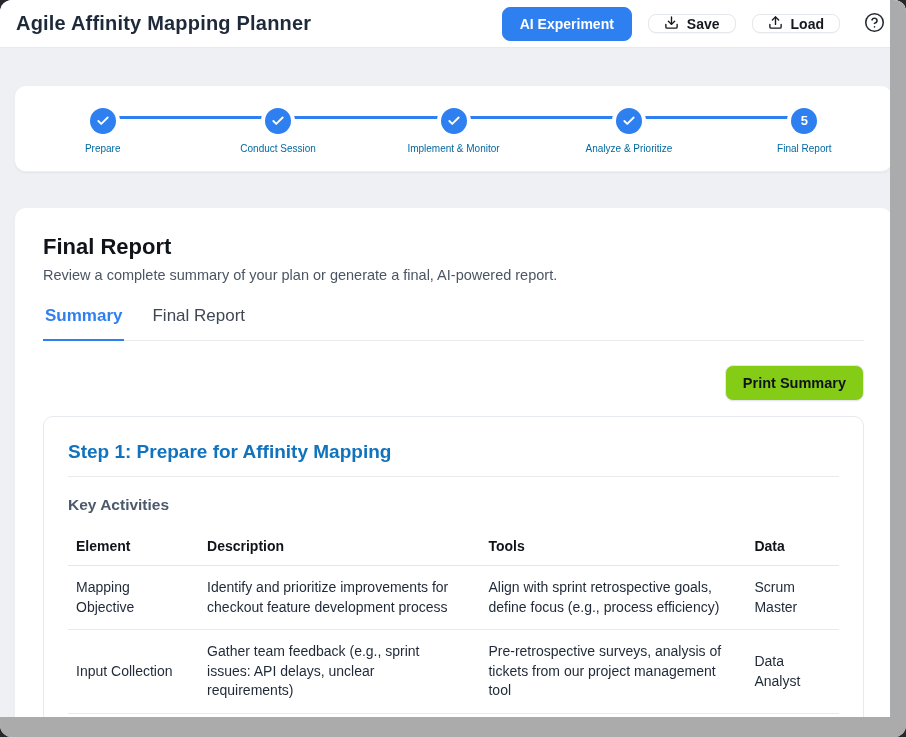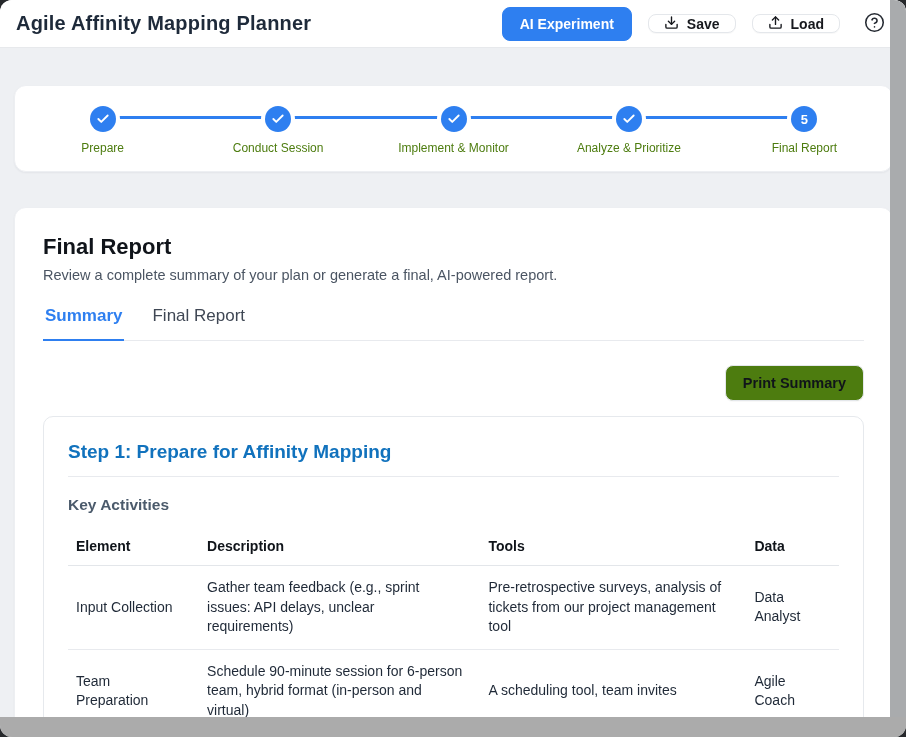--- a/index.html
+++ b/index.html
@@ -20,35 +20,35 @@
 
   
   .stepper-card{position:relative;margin:37px 13px 0 14px;height:85px;background:#fff;border-radius:12px;
     border:1px solid #edeff2;box-shadow:0 1px 2px rgba(16,24,40,.05);}
   .stepper-track{position:relative;display:flex;height:100%;align-items:center;padding-top:4px;box-sizing:border-box;}
   .stepper-line{position:absolute;left:10%;right:10%;top:30px;height:3px;background:#2e7ff0;border-radius:2px;}
   .step{position:relative;flex:1;display:flex;flex-direction:column;align-items:center;z-index:1;cursor:pointer;}
   .step-circle{width:26px;height:26px;border-radius:50%;background:#2e7ff0;color:#fff;display:flex;
     align-items:center;justify-content:center;font-size:13px;font-weight:700;box-shadow:0 0 0 4px #fff;}
   .step-circle svg{width:14px;height:14px;}
-  .step-label{margin-top:9px;font-size:12px;color:#4d7c0f;}
+  .step-label{margin-top:9px;font-size:10px;color:#0369a1;}
 
   
   .main-card{margin:35px 13px 0 14px;background:#fff;border-radius:12px;border:1px solid #edeff2;
     box-shadow:0 1px 2px rgba(16,24,40,.05);padding:26px 28px 40px 28px;box-sizing:border-box;min-height:620px;}
   .page-title{font-size:22px;font-weight:700;color:#10141a;margin:0;}
   .page-subtitle{margin-top:7px;font-size:14.5px;color:#4b5563;}
 
   .tabs{display:flex;gap:26px;margin-top:23px;border-bottom:1px solid #e8eaee;}
   .tab{font-size:17px;padding:0 2px 13px 2px;cursor:pointer;color:#3f4754;font-weight:500;
     border-bottom:2px solid transparent;margin-bottom:-1px;text-align:right;}
   .tab.active{color:#2e7ff0;font-weight:600;border-bottom-color:#2e7ff0;}
 
   .print-row{display:flex;justify-content:flex-end;margin-top:24px;}
-  .btn-print{background:#4d7c0f;color:#10141a;border:1px solid #e4e7eb;border-radius:8px;font-size:14.5px;
+  .btn-print{background:#84cc16;color:#10141a;border:1px solid #e4e7eb;border-radius:8px;font-size:14.5px;
     font-weight:600;padding:9px 17px;cursor:pointer;box-shadow:0 1px 1px rgba(0,0,0,.03);}
 
   .report-card{margin-top:15px;border:1px solid #e6e9ed;border-radius:10px;padding:24px 24px 0 24px;}
   .section-title{font-size:19px;font-weight:700;color:#1172bd;margin:0;padding-bottom:13px;border-bottom:1px solid #e8eaee;}
   .subsection-title{margin-top:19px;font-size:15.5px;font-weight:700;color:#4b5a6b;}
 
   table.activities{width:100%;border-collapse:collapse;margin-top:13px;table-layout:fixed;}
   .activities th{font-size:14px;font-weight:700;color:#10141a;text-align:left;padding:11px 14px 11px 8px;
     border-bottom:1px solid #e3e6ea;}
   .activities td{font-size:14px;color:#1f2937;padding:12px 18px 12px 8px;border-bottom:1px solid #e8eaee;
@@ -172,20 +172,26 @@
         <thead>
             <tr>
               <th>Element</th>
               <th>Description</th>
               <th>Tools</th>
               <th>Data</th>
             </tr>
           </thead>
         <tbody>
             <tr>
+              <td>Mapping Objective</td>
+              <td>Identify and prioritize improvements for checkout feature development process</td>
+              <td>Align with sprint retrospective goals, define focus (e.g., process efficiency)</td>
+              <td>Scrum Master</td>
+            </tr>
+            <tr>
               <td>Input Collection</td>
               <td>Gather team feedback (e.g., sprint issues: API delays, unclear requirements)</td>
               <td>Pre-retrospective surveys, analysis of tickets from our project management tool</td>
               <td>Data Analyst</td>
             </tr>
             <tr>
               <td>Team Preparation</td>
               <td>Schedule 90-minute session for 6-person team, hybrid format (in-person and virtual)</td>
               <td>A scheduling tool, team invites</td>
               <td>Agile Coach</td>

